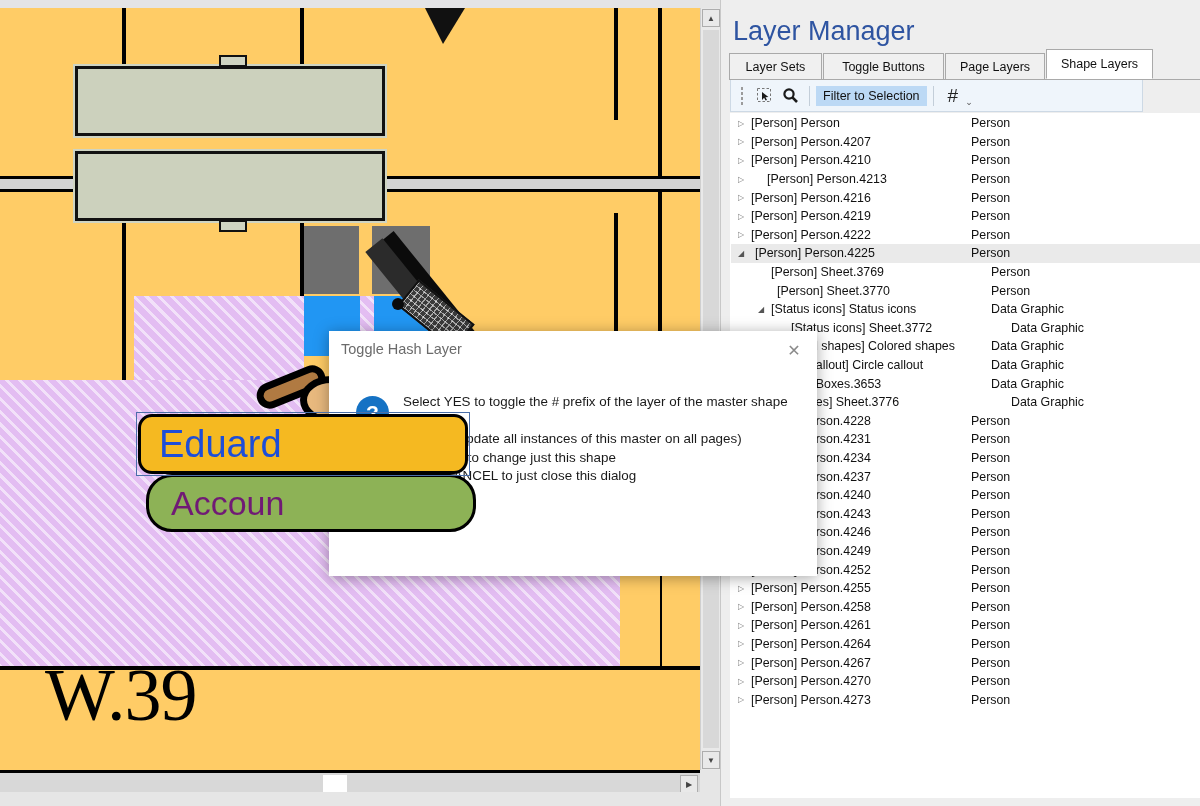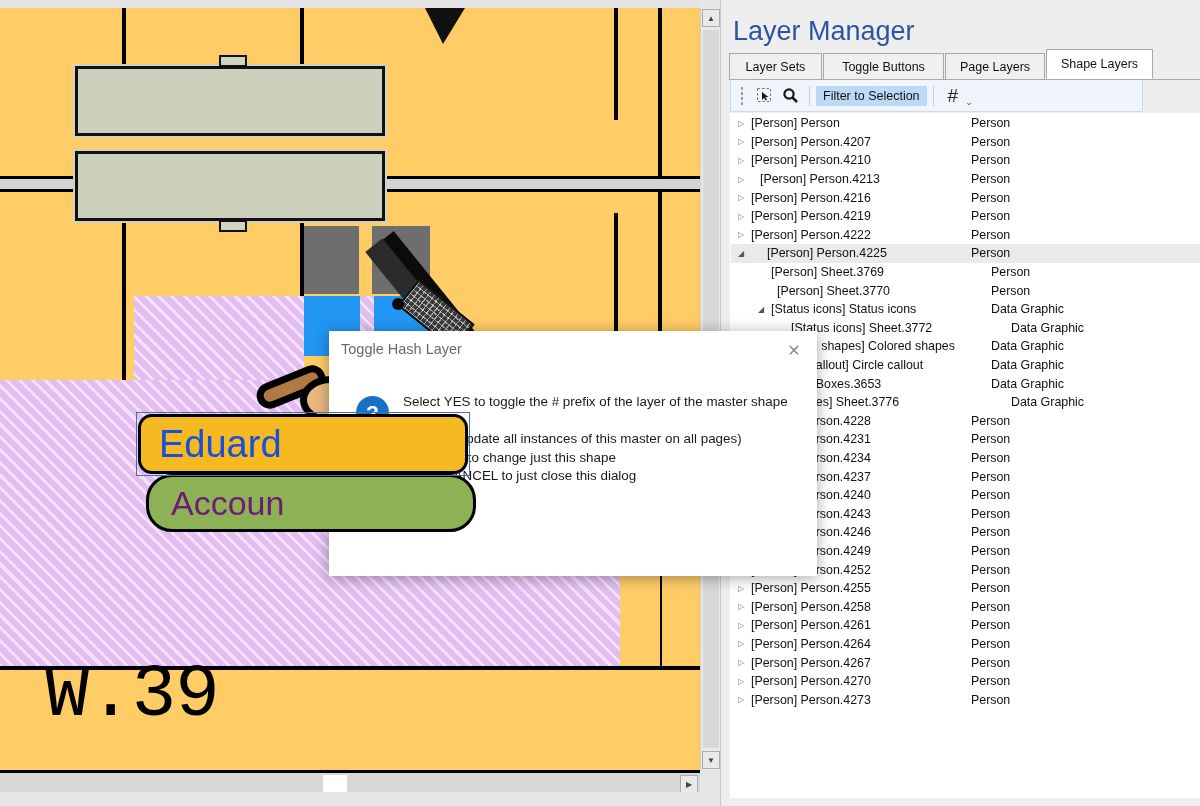--- a/index.html
+++ b/index.html
@@ -37,21 +37,21 @@
   .chair-blue { position: absolute; background: #2196f3; }
   .purple-hatch {
     position: absolute;
     background-color: #e3bdf2;
     background-image: repeating-linear-gradient(45deg,
        rgba(255,255,255,0.55) 0px, rgba(255,255,255,0.55) 3px,
        rgba(255,255,255,0) 3px, rgba(255,255,255,0) 9px);
   }
   #w39-label {
     position: absolute; left: 45px; top: 650px;
-    font-size: 74px; color: #000; font-family: Liberation Mono, monospace;
+    font-size: 74px; color: #000; font-family: Liberation Serif, serif;
     letter-spacing: -1px; line-height: 1;
   }
   
   .person-head {
     position: absolute; border-radius: 50%; border: 7px solid #000;
   }
   .person-arm {
     position: absolute; border-radius: 14px; border: 7px solid #000;
   }
   
@@ -292,41 +292,41 @@
           <span class="row-label" style="margin-left: 4px;">[Person] Person.4207</span>
           <span class="row-type" style="left: 240px;">Person</span>
         </div>
         <div class="row">
           <span class="twisty" style="margin-left: 4px;">▷</span>
           <span class="row-label" style="margin-left: 4px;">[Person] Person.4210</span>
           <span class="row-type" style="left: 240px;">Person</span>
         </div>
         <div class="row">
           <span class="twisty" style="margin-left: 4px;">▷</span>
-          <span class="row-label" style="margin-left: 13px;">[Person] Person.4213</span>
+          <span class="row-label" style="margin-left: 20px;">[Person] Person.4213</span>
           <span class="row-type" style="left: 240px;">Person</span>
         </div>
         <div class="row">
           <span class="twisty" style="margin-left: 4px;">▷</span>
           <span class="row-label" style="margin-left: 4px;">[Person] Person.4216</span>
           <span class="row-type" style="left: 240px;">Person</span>
         </div>
         <div class="row">
           <span class="twisty" style="margin-left: 4px;">▷</span>
           <span class="row-label" style="margin-left: 4px;">[Person] Person.4219</span>
           <span class="row-type" style="left: 240px;">Person</span>
         </div>
         <div class="row">
           <span class="twisty" style="margin-left: 4px;">▷</span>
           <span class="row-label" style="margin-left: 4px;">[Person] Person.4222</span>
           <span class="row-type" style="left: 240px;">Person</span>
         </div>
         <div class="row selected">
           <span class="twisty open" style="margin-left: 4px;">◢</span>
-          <span class="row-label" style="margin-left: 20px;">[Person] Person.4225</span>
+          <span class="row-label" style="margin-left: 8px;">[Person] Person.4225</span>
           <span class="row-type" style="left: 240px;">Person</span>
         </div>
         <div class="row">
           <span class="twisty" style="margin-left: 24px;"></span>
           <span class="row-label" style="margin-left: 4px;">[Person] Sheet.3769</span>
           <span class="row-type" style="left: 260px;">Person</span>
         </div>
         <div class="row">
           <span class="twisty" style="margin-left: 24px;"></span>
           <span class="row-label" style="margin-left: 10px;">[Person] Sheet.3770</span>

